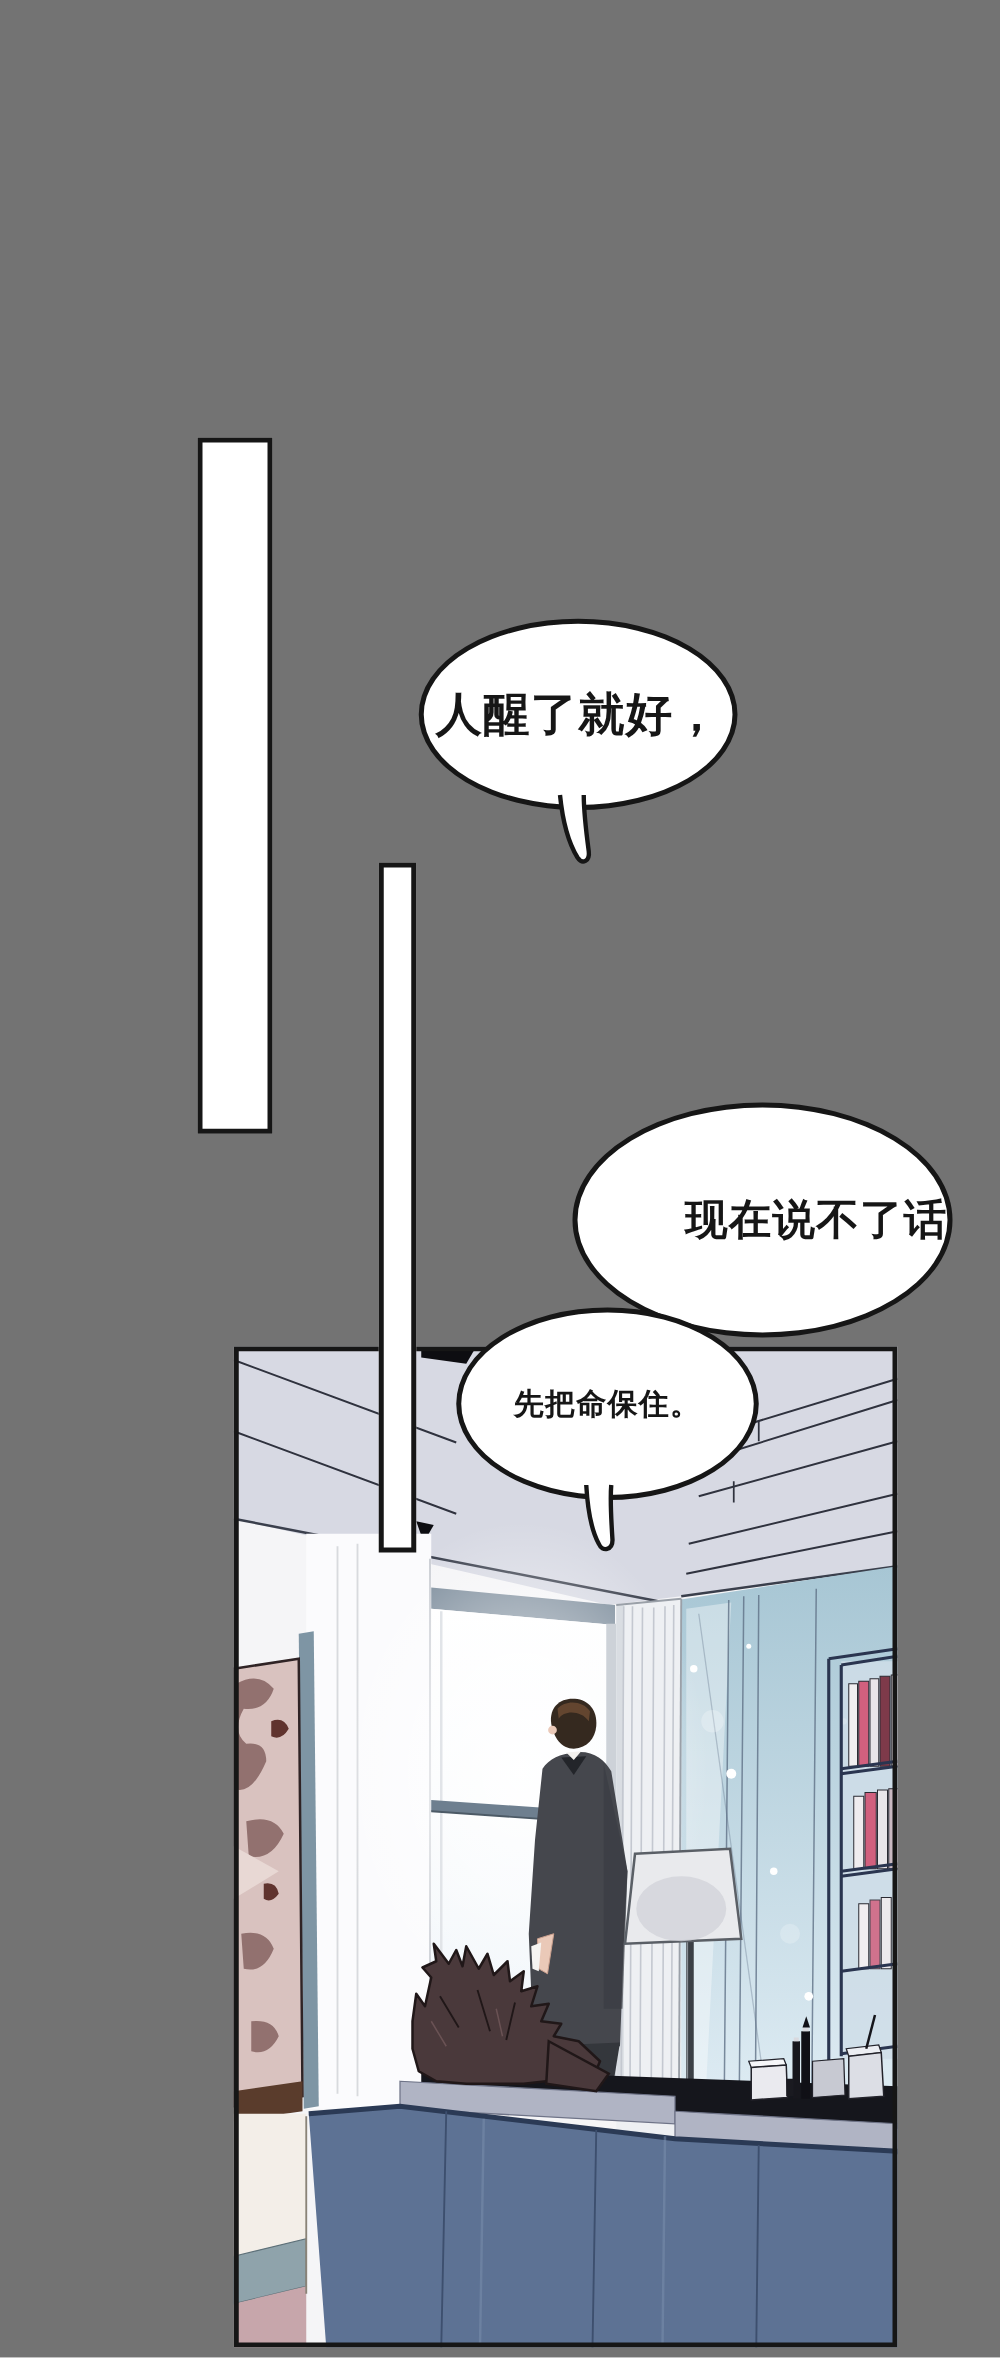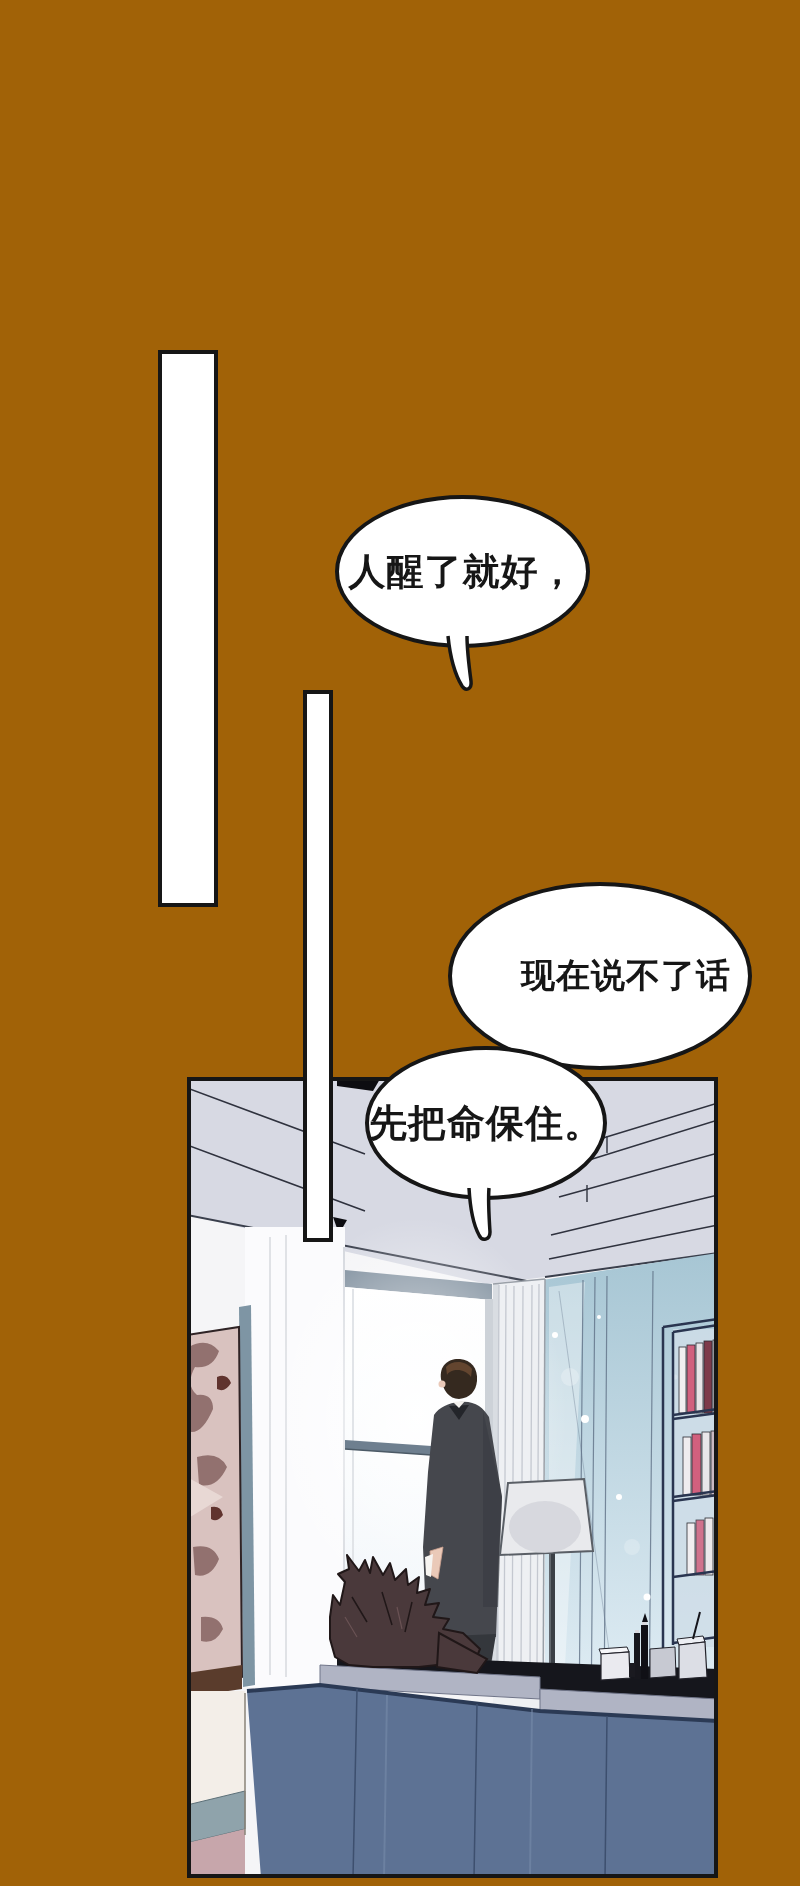--- a/index.html
+++ b/index.html
@@ -1,41 +1,41 @@
 <!DOCTYPE html>
 <html style="--ink: #161616; --ceiling: #d7d9e3; --ceiling-line: #2f323e; --wall: #f5f5f7; --column: #fbfbfd; --window-frame: #7d8d9c; --mullion: #6e7f8f; --glass-top: #a7c6d4; --glass-bottom: #e3eff6; --curtain: #eef0f3; --curtain-line: #c4c8d0; --suit: #45474d; --trousers: #34373c; --hair: #35291f; --hair-shine: #6b4a33; --skin: #eac9b8; --lamp-shade: #e9eaed; --desk: #5d7294; --desk-edge: #2b3a55; --desk-trim: #b0b4c4; --desk-shadow: #15161c; --sculpture: #4a393b; --sculpture-line: #201718; --painting-bg: #d9c2bf; --painting-detail: #92716f; --painting-dark: #60332e; --frame-brown: #5a3c2c; --cabinet: #f3eee8; --baseboard: #8fa3ab; --floor: #c7a6ab; --book-pink: #d1607e; --book-maroon: #7e3a4a; --shelf-navy: #2a3550; --glass-line: #5f7186; --slate-strip: #7e95a4;"><head>
 <meta charset="utf-8">
 <style>
   * { margin:0; padding:0; box-sizing:border-box; }
   html,body { background:#ffffff; }
   .page {
-    position:relative; width:800px; height:1886px; background:#a16207;
-    overflow:hidden; font-family:Liberation Serif, serif;
+    position:relative; width:800px; height:1886px; background:#737373;
+    overflow:hidden; font-family:Liberation Sans, sans-serif;
   }
   .vbar {
     position:absolute; background:#ffffff; border:4px solid var(--ink,#161616);
     z-index:2;
   }
   .vbar-1 { left:158px; top:350px; width:60px; height:557px; }
   .vbar-2 { left:303px; top:690px; width:30px; height:552px; }
   .panel { position:absolute; left:187px; top:1077px; width:531px; height:801px; z-index:1; }
   .panel svg { display:block; }
   .bubble {
     position:absolute; background:#ffffff; border:4px solid var(--ink,#161616);
     border-radius:50%; z-index:3; display:flex; align-items:center; justify-content:center;
     color:var(--ink,#161616);
   }
   .bubble-text { font-weight:600; letter-spacing:1px; }
   .b1 { left:335px; top:495px; width:255px; height:153px; }
   .b1 .bubble-text { font-size:37px; }
-  .b2 { left:448px; top:882px; width:304px; height:188px; justify-content:center; }
+  .b2 { left:458px; top:882px; width:304px; height:188px; justify-content:flex-end; }
   .b2 .bubble-text { font-size:34px; line-height:44px; padding-left:52px; }
   .b2 .bubble-text span { display:block; }
   .b3 { left:365px; top:1046px; width:242px; height:154px; }
-  .b3 .bubble-text { font-size:38px; }
+  .b3 .bubble-text { font-size:24px; }
   .tail { position:absolute; z-index:4; overflow:visible; }
   .tail-1 { left:441px; top:636px; }
   .tail-3 { left:463px; top:1188px; }
 </style>
 </head>
 <body>
 
 <div class="page">
 
   <div class="vbar vbar-1"></div>

